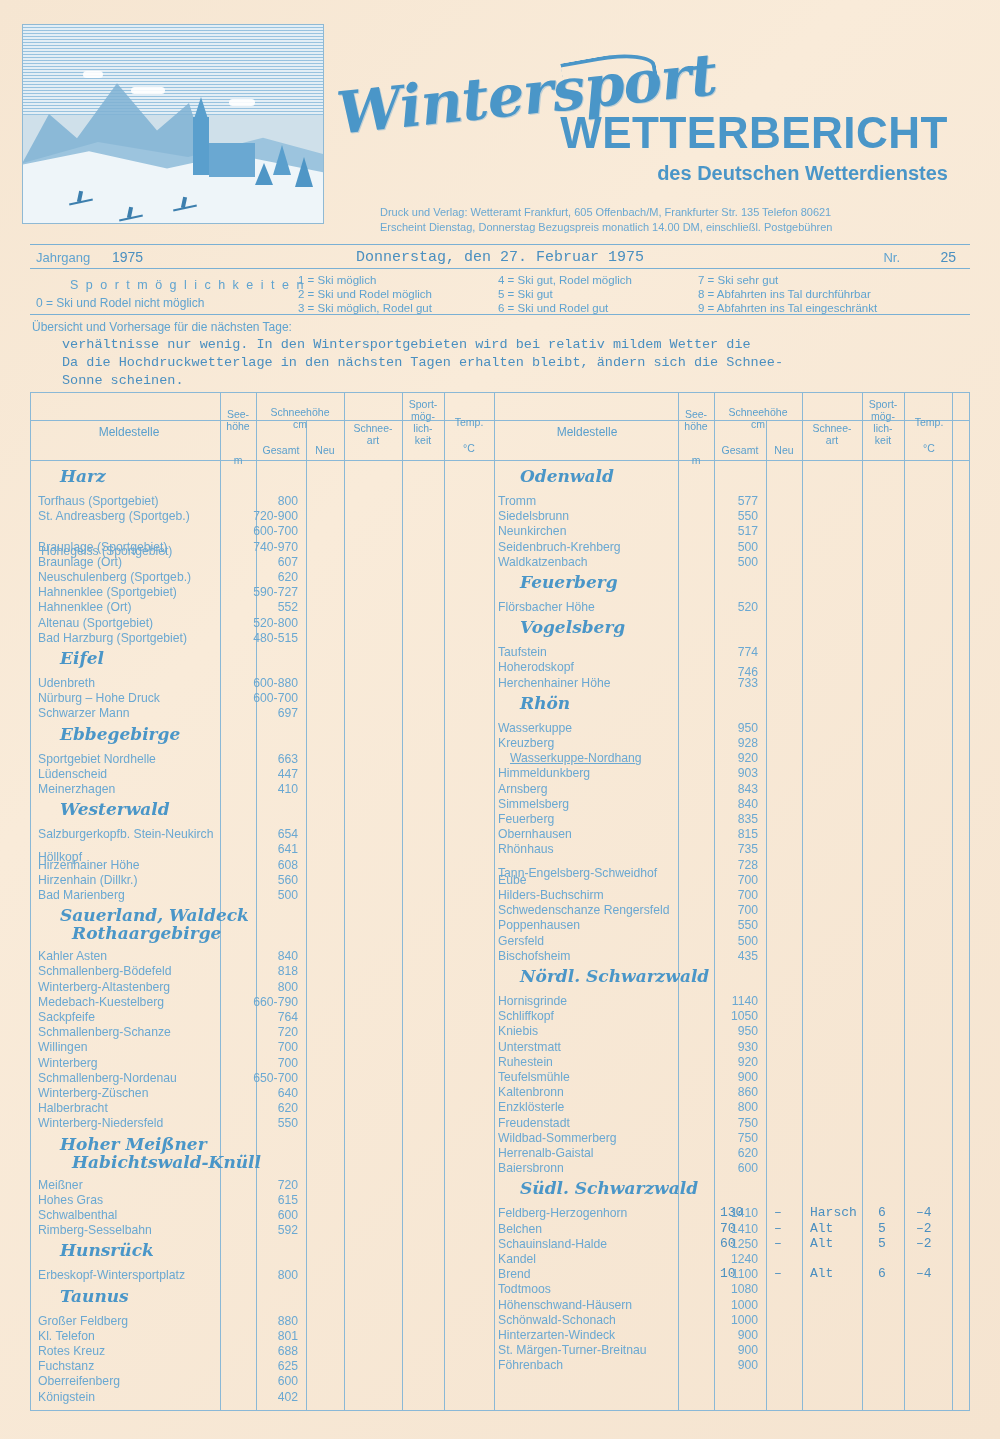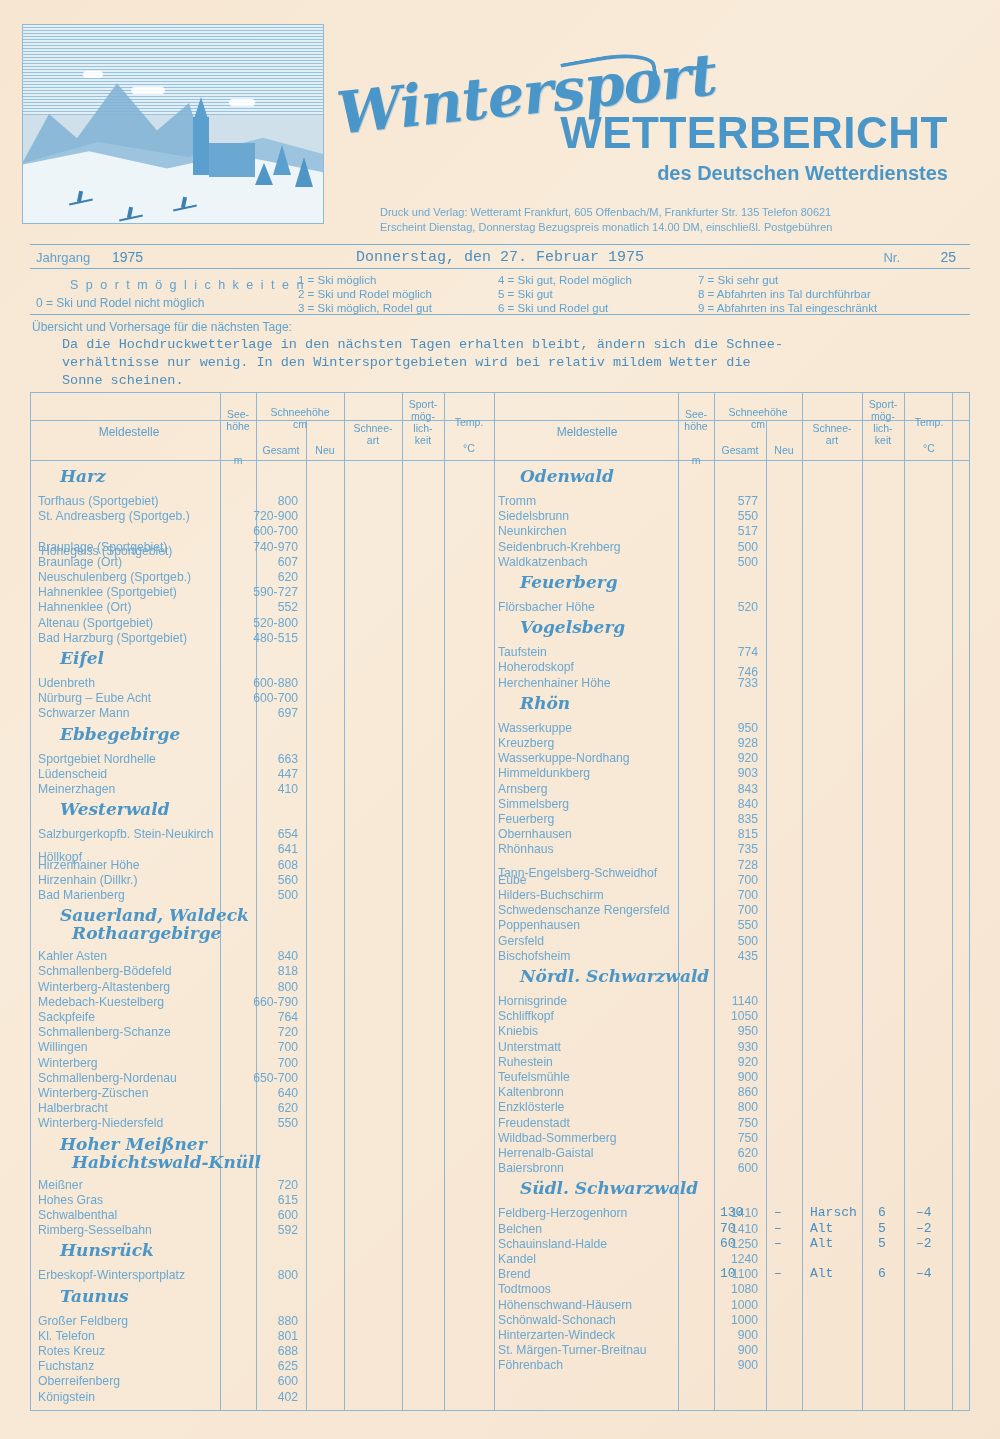--- a/index.html
+++ b/index.html
@@ -200,22 +200,22 @@
     </div>
     <div class="lg-col lg-c3">
       <div>7 = Ski sehr gut</div>
       <div>8 = Abfahrten ins Tal durchführbar</div>
       <div>9 = Abfahrten ins Tal eingeschränkt</div>
     </div>
   </div>
 
   <div class="uv">Übersicht und Vorhersage für die nächsten Tage:</div>
   <div class="forecast">
+    <div>verhältnisse nur wenig. In den Wintersportgebieten wird bei relativ mildem Wetter die</div>
     <div>Da die Hochdruckwetterlage in den nächsten Tagen erhalten bleibt, ändern sich die Schnee-</div>
-    <div>verhältnisse nur wenig. In den Wintersportgebieten wird bei relativ mildem Wetter die</div>
     <div>Sonne scheinen.</div>
   </div>
 
   <div class="tbl">
     <div class="hline" style="top:0;"></div>
     <div class="hline" style="top:28px;"></div>
     <div class="hline" style="top:68px;"></div>
     <div class="hline" style="top:1018px;"></div>
 
     <div class="vline" style="left:0;height:1018px;"></div>
@@ -308,21 +308,21 @@
         <div class="num" style="left: 210px; top: 193.2px; width: 58px;">590-727</div>
         <div class="entry" style="left: 8px; top: 208.4px;">Hahnenklee (Ort)</div>
         <div class="num" style="left: 210px; top: 208.4px; width: 58px;">552</div>
         <div class="entry" style="left: 8px; top: 223.6px;">Altenau (Sportgebiet)</div>
         <div class="num" style="left: 210px; top: 223.6px; width: 58px;">520-800</div>
         <div class="entry" style="left: 8px; top: 238.8px;">Bad Harzburg (Sportgebiet)</div>
         <div class="num" style="left: 210px; top: 238.8px; width: 58px;">480-515</div>
         <div class="region" style="left: 30px; top: 256px;">Eifel</div>
         <div class="entry" style="left: 8px; top: 284px;">Udenbreth</div>
         <div class="num" style="left: 210px; top: 284px; width: 58px;">600-880</div>
-        <div class="entry" style="left: 8px; top: 299.2px;">Nürburg – Eube Acht</div>
+        <div class="entry" style="left: 8px; top: 299.2px;">Nürburg – Hohe Druck</div>
         <div class="num" style="left: 210px; top: 299.2px; width: 58px;">600-700</div>
         <div class="entry" style="left: 8px; top: 314.4px;">Schwarzer Mann</div>
         <div class="num" style="left: 210px; top: 314.4px; width: 58px;">697</div>
         <div class="region" style="left: 30px; top: 331.6px;">Ebbegebirge</div>
         <div class="entry" style="left: 8px; top: 359.6px;">Sportgebiet Nordhelle</div>
         <div class="num" style="left: 210px; top: 359.6px; width: 58px;">663</div>
         <div class="entry" style="left: 8px; top: 374.8px;">Lüdenscheid</div>
         <div class="num" style="left: 210px; top: 374.8px; width: 58px;">447</div>
         <div class="entry" style="left: 8px; top: 390px;">Meinerzhagen</div>
         <div class="num" style="left: 210px; top: 390px; width: 58px;">410</div>
@@ -410,21 +410,21 @@
         <div class="num" style="left: 670px; top: 253.2px; width: 58px;">774</div>
         <div class="entry" style="left: 468px; top: 268.4px;">Hoherodskopf</div>
         <div class="num" style="left: 670px; top: 273px; width: 58px;">746</div>
         <div class="entry" style="left: 468px; top: 283.6px;">Herchenhainer Höhe</div>
         <div class="num" style="left: 670px; top: 283.6px; width: 58px;">733</div>
         <div class="region" style="left: 490px; top: 300.8px;">Rhön</div>
         <div class="entry" style="left: 468px; top: 328.8px;">Wasserkuppe</div>
         <div class="num" style="left: 670px; top: 328.8px; width: 58px;">950</div>
         <div class="entry" style="left: 468px; top: 344px;">Kreuzberg</div>
         <div class="num" style="left: 670px; top: 344px; width: 58px;">928</div>
-        <div class="entry" style="left: 468px; top: 359.2px;">Wasserkuppe-Nordhang</div>
+        <div class="entry" style="left: 480px; top: 359.2px; text-decoration: underline;">Wasserkuppe-Nordhang</div>
         <div class="num" style="left: 670px; top: 359.2px; width: 58px;">920</div>
         <div class="entry" style="left: 468px; top: 374.4px;">Himmeldunkberg</div>
         <div class="num" style="left: 670px; top: 374.4px; width: 58px;">903</div>
         <div class="entry" style="left: 468px; top: 389.6px;">Arnsberg</div>
         <div class="num" style="left: 670px; top: 389.6px; width: 58px;">843</div>
         <div class="entry" style="left: 468px; top: 404.8px;">Simmelsberg</div>
         <div class="num" style="left: 670px; top: 404.8px; width: 58px;">840</div>
         <div class="entry" style="left: 468px; top: 420px;">Feuerberg</div>
         <div class="num" style="left: 670px; top: 420px; width: 58px;">835</div>
         <div class="entry" style="left: 468px; top: 435.2px;">Obernhausen</div>

